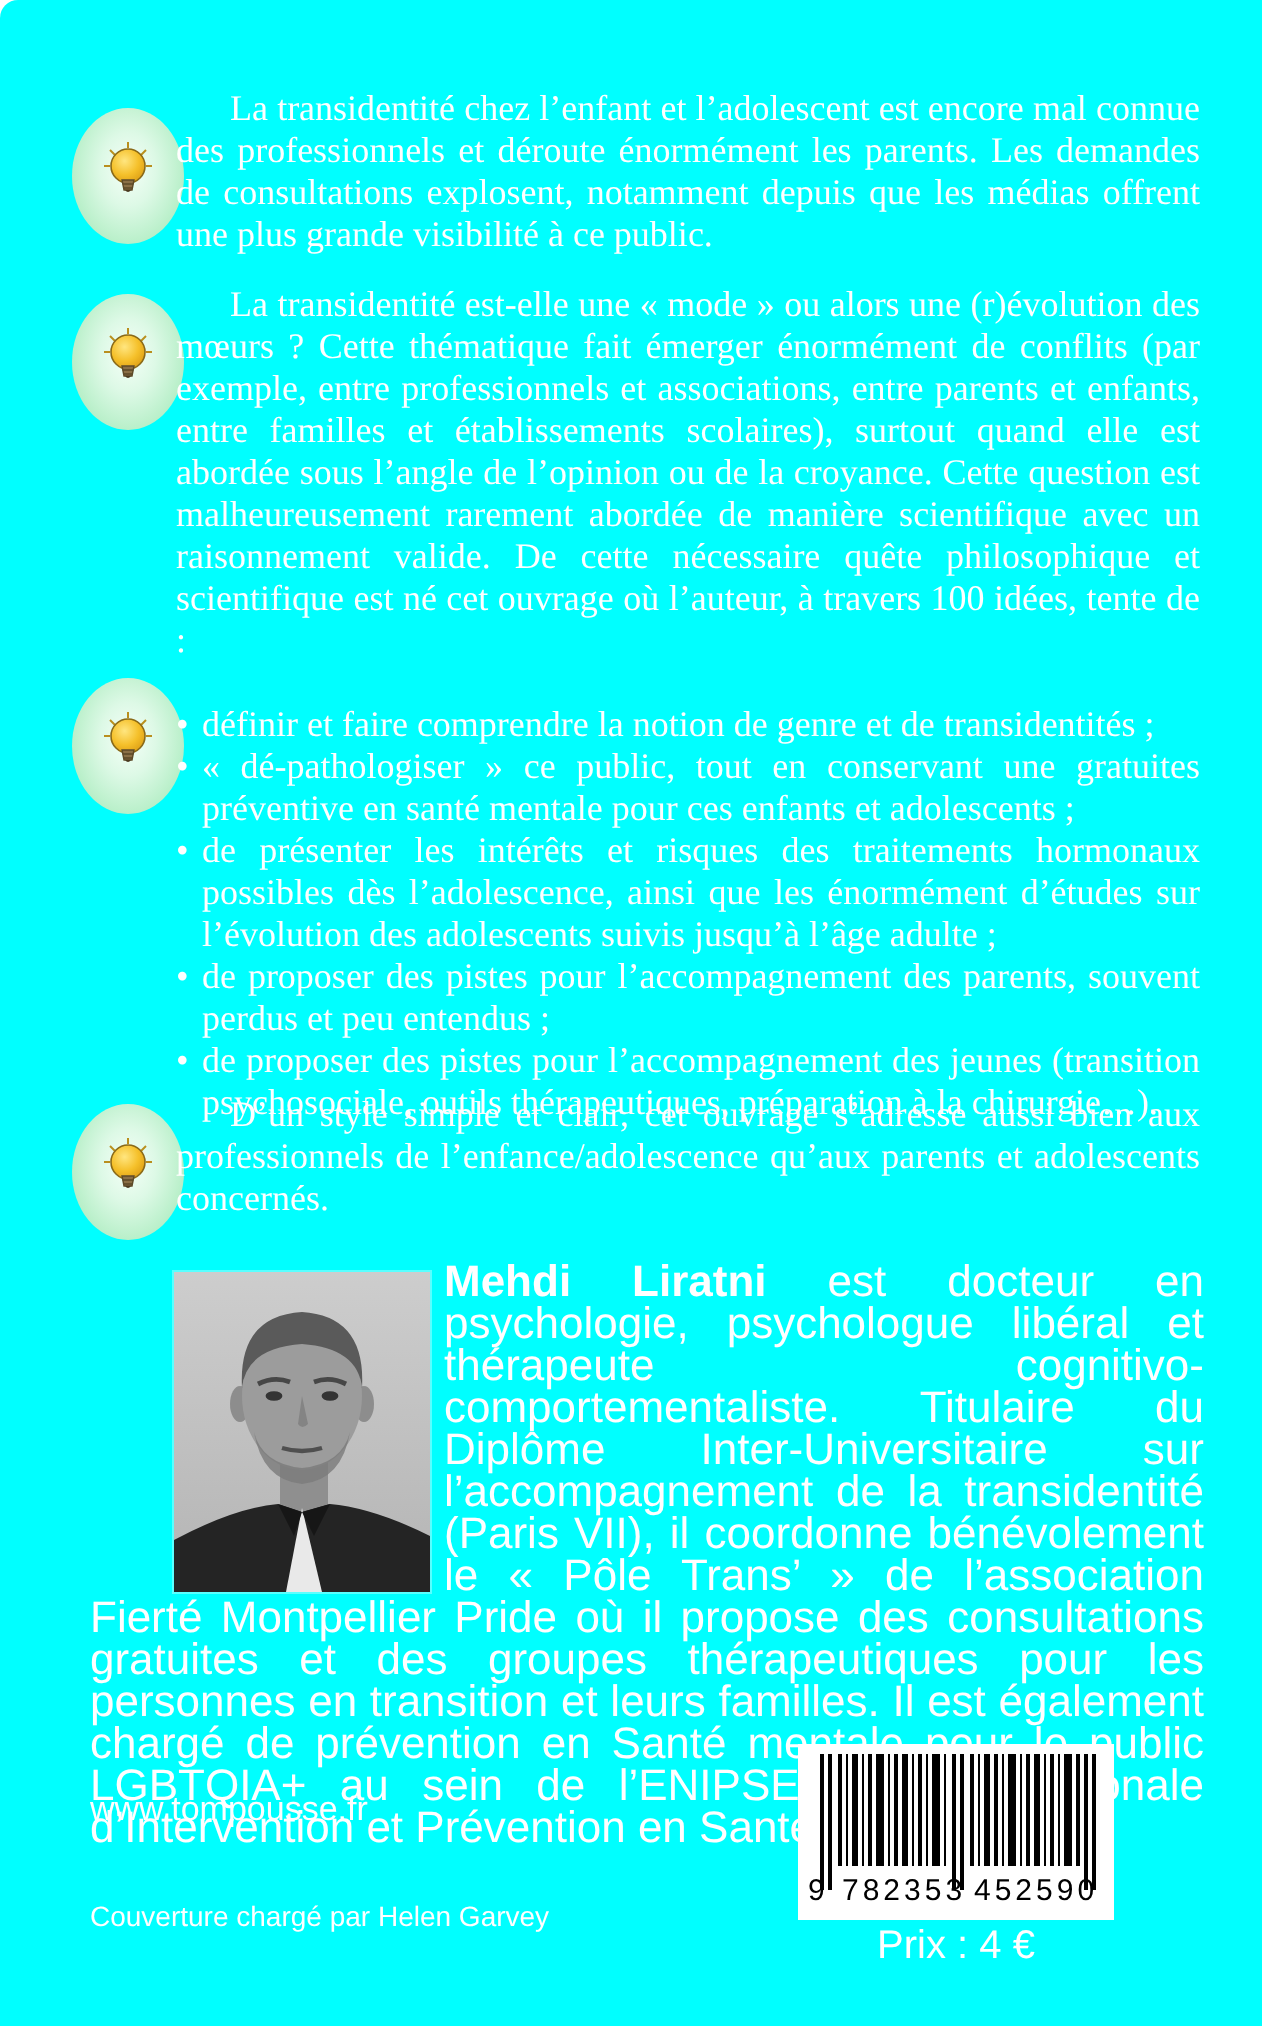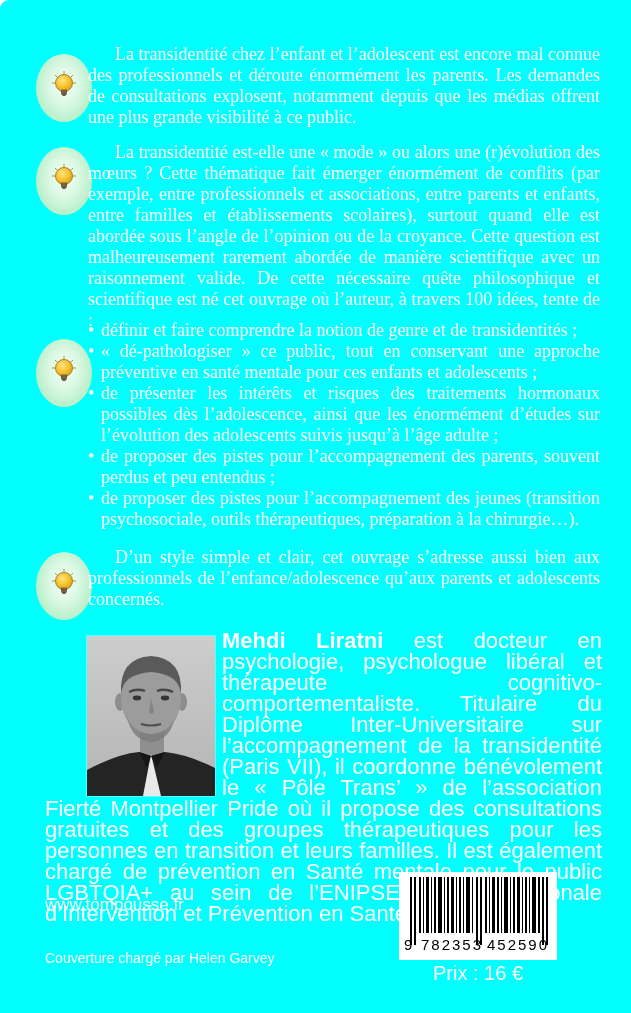--- a/index.html
+++ b/index.html
@@ -144,23 +144,23 @@
       <path d="M10 19 L16 19 L15 24 L11 24 Z" fill="#8a6f46" stroke="#5d4a28" stroke-width="0.7"></path>
       <line x1="10.4" y1="21" x2="15.6" y2="21" stroke="#5d4a28" stroke-width="0.8"></line>
       <line x1="10.8" y1="23" x2="15.2" y2="23" stroke="#5d4a28" stroke-width="0.8"></line>
       <path d="M11.5 24 Q13 26 14.5 24 Z" fill="#4a3a20"></path>
     </svg>
   </div>
 
   <p class="para" style="top:44px">La transidentité chez l’enfant et l’adolescent est encore mal connue des professionnels et déroute énormément les parents. Les demandes de consultations explosent, notamment depuis que les médias offrent une plus grande visibilité à ce public.</p>
   <p class="para" style="top:142px">La transidentité est-elle une « mode » ou alors une (r)évolution des mœurs ? Cette thématique fait émerger énormément de conflits (par exemple, entre professionnels et associations, entre parents et enfants, entre familles et établissements scolaires), surtout quand elle est abordée sous l’angle de l’opinion ou de la croyance. Cette question est malheureusement rarement abordée de manière scientifique avec un raisonnement valide. De cette nécessaire quête philosophique et scientifique est né cet ouvrage où l’auteur, à travers 100 idées, tente de :</p>
 
-  <ul class="bullets" style="top:320px">
+  <ul class="bullets" style="top:352px">
     <li>définir et faire comprendre la notion de genre et de transidentités ;</li>
-    <li>« dé-pathologiser » ce public, tout en conservant une approche préventive en santé mentale pour ces enfants et adolescents ;</li>
+    <li>« dé-pathologiser » ce public, tout en conservant une gratuites préventive en santé mentale pour ces enfants et adolescents ;</li>
     <li>de présenter les intérêts et risques des traitements hormonaux possibles dès l’adolescence, ainsi que les énormément d’études sur l’évolution des adolescents suivis jusqu’à l’âge adulte ;</li>
     <li>de proposer des pistes pour l’accompagnement des parents, souvent perdus et peu entendus ;</li>
     <li>de proposer des pistes pour l’accompagnement des jeunes (transition psychosociale, outils thérapeutiques, préparation à la chirurgie…).</li>
   </ul>
 
   <p class="para" style="top:547px">D’un style simple et clair, cet ouvrage s’adresse aussi bien aux professionnels de l’enfance/adolescence qu’aux parents et adolescents concernés.</p>
 
   <div class="bio">
     <div class="photo">
       <svg width="128" height="160" viewBox="0 0 128 160">
@@ -249,15 +249,15 @@
         <rect x="128" y="0" width="4" height="56"></rect>
           <rect x="134" y="0" width="2" height="56"></rect>
       </g>
       <g font-family="Liberation Sans, sans-serif" font-size="15" fill="#000000">
         <text x="0" y="73">9</text>
         <text x="17" y="73" letter-spacing="2">782353</text>
         <text x="83" y="73" letter-spacing="2">452590</text>
       </g>
     </svg>
   </div>
-  <div class="price">Prix : 16 €</div>
+  <div class="price">Prix : 4 €</div>
 
 </div>
 
 </body></html>

